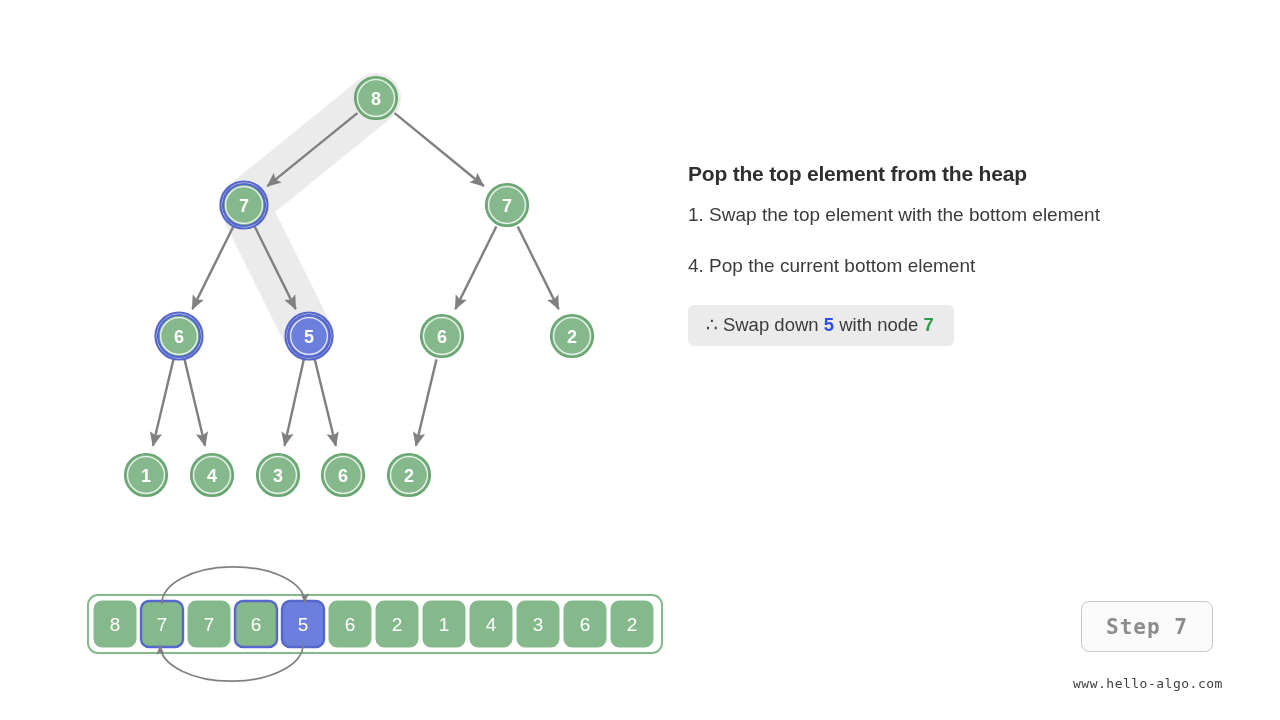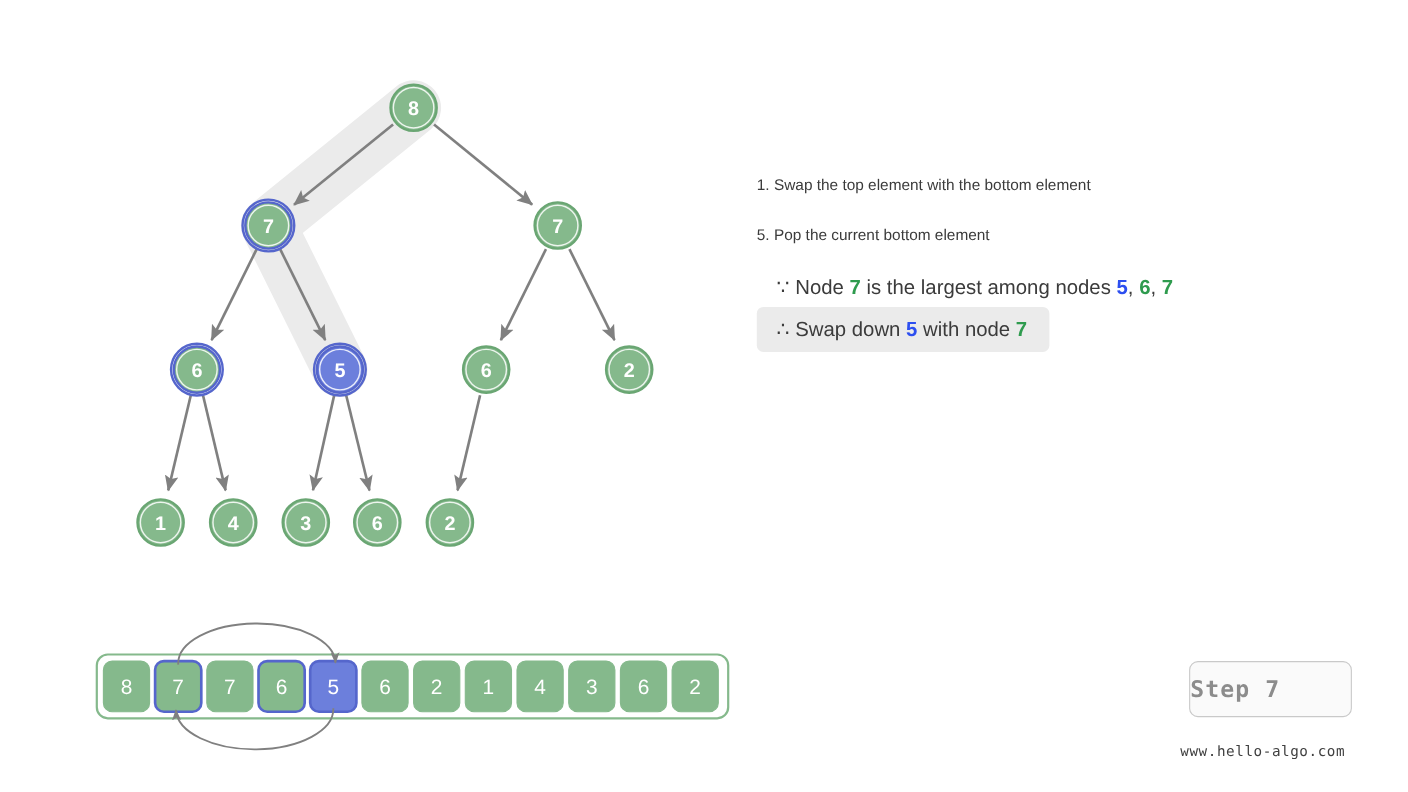--- a/index.html
+++ b/index.html
@@ -35,21 +35,21 @@
   }
   .panel-title {
     font-size: 21px;
     font-weight: bold;
     color: #2f2f2f;
     letter-spacing: -0.2px;
     margin: 0 0 16px 0;
     line-height: 1.3;
   }
   .step-line {
-    font-size: 14px;
+    font-size: 19px;
     color: #3b3b3b;
     margin: 0 0 27px 0;
     line-height: 1.25;
     white-space: nowrap;
   }
   .reason-line {
     font-size: 18.5px;
     color: #3b3b3b;
     margin: 0 0 6px 0;
     padding-left: 18px;
@@ -68,29 +68,29 @@
     white-space: nowrap;
   }
   .num-blue   { color: #2d4ff0; font-weight: bold; }
   .num-green  { color: #2e9b4e; font-weight: bold; }
 
   
   .step-badge {
     position: absolute;
     left: 1081px;
     top: 601px;
-    width: 148px;
+    width: 132px;
     height: 51px;
     box-sizing: border-box;
     border: 1px solid #c9c9c9;
     border-radius: 8px;
     background: #fafafa;
     display: flex;
     align-items: center;
-    justify-content: flex-start;
+    justify-content: center;
     font-family: "DejaVu Sans Mono", monospace;
     font-size: 21px;
     font-weight: bold;
     color: #8c8c8c;
     letter-spacing: 1px;
   }
 
   
   .watermark {
     position: absolute;
@@ -247,33 +247,25 @@
         <text x="632" y="631" text-anchor="middle" font-family="&quot;Liberation Sans&quot;, sans-serif" font-size="19" fill="#ffffff">2</text>
       </g>
     </g>
   <g id="swap-layer">
       <path d="M 162 604.2 A 70.5 36 0 0 1 305 602.4" fill="none" stroke="#808080" stroke-width="1.7" marker-end="url(#arrowhead-sm)"></path>
       <path d="M 303 643.8 A 70.5 36 0 0 1 160 645.6" fill="none" stroke="#808080" stroke-width="1.7" marker-end="url(#arrowhead-sm)"></path>
     </g>
 </svg>
 
 <div class="panel">
+  <h1 class="panel-title">Pop the top element from the heap</h1>
 
   <p class="step-line">1. Swap the top element with the bottom element</p>
-  <p class="step-line">5. Pop the current bottom element</p>
-
-  <p class="reason-line">
-    <span>∵</span>
-    <span>Node</span>
-    <span class="num-green">7</span>
-    <span>is the largest among nodes</span>
-    <span class="num-blue">5</span><span>,</span>
-    <span class="num-green">6</span><span>,</span>
-    <span class="num-green">7</span>
-  </p>
+  <p class="step-line">4. Pop the current bottom element</p>
+
 
   <p class="conclusion-line">
     <span>∴</span>
     <span>Swap down</span>
     <span class="num-blue">5</span>
     <span>with node</span>
     <span class="num-green">7</span>
   </p>
 </div>
 

